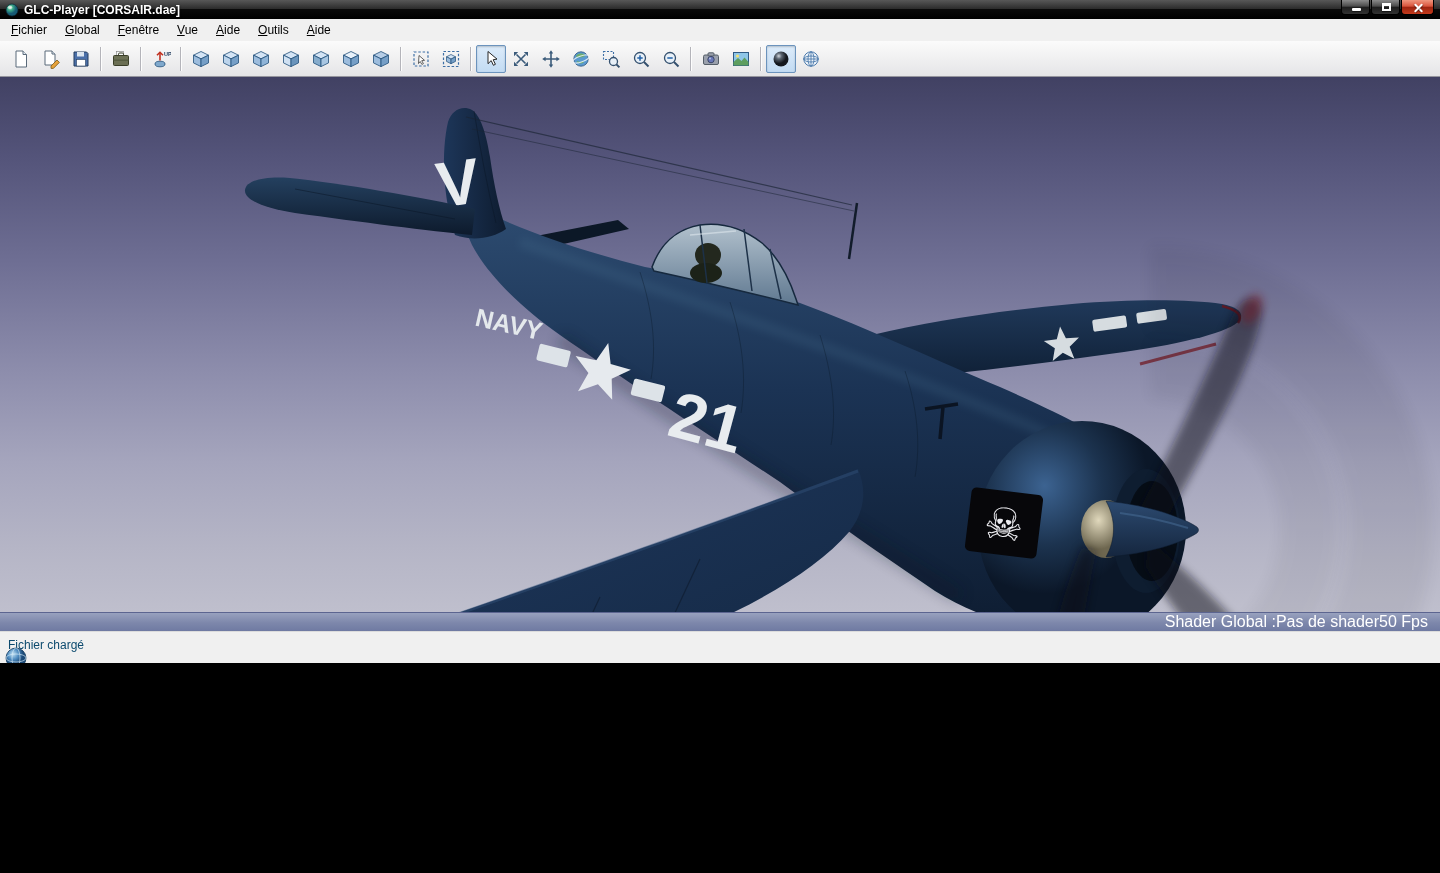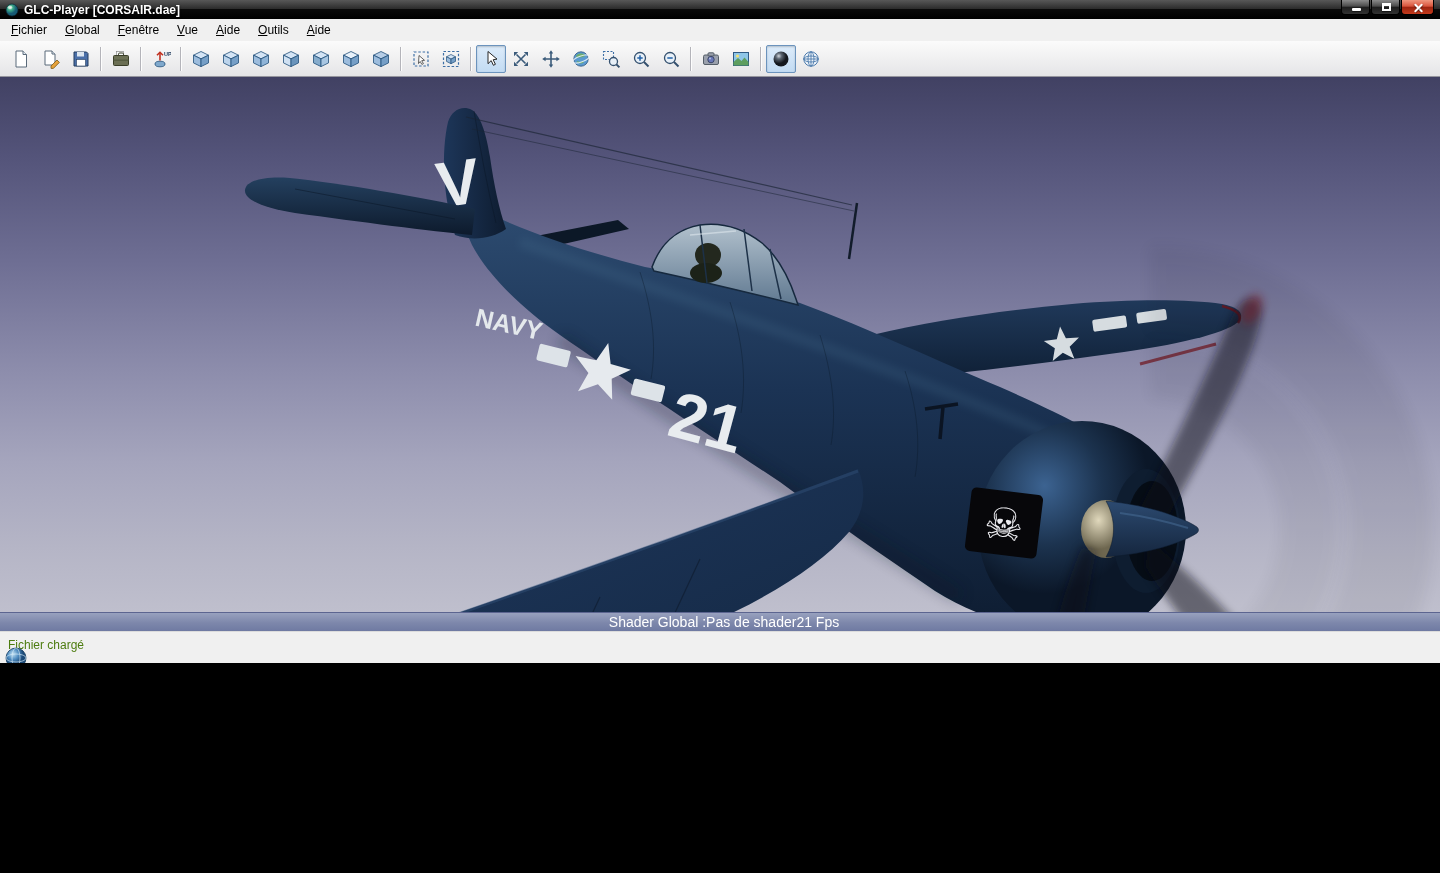--- a/index.html
+++ b/index.html
@@ -60,27 +60,27 @@
     background:linear-gradient(180deg,#414163 0%,#54547a 15%,#6f6f94 35%,#8d8dac 55%,#a5a5bd 72%,#b5b5c6 88%,#bfbfcd 100%);
   }
   .viewport svg{position:absolute;left:0;top:0;}
   .mark{font-family:"Liberation Sans",sans-serif;font-weight:bold;}
   .skullmark{font-family:"DejaVu Sans",sans-serif;}
   .axis-label{font-family:"Liberation Sans",sans-serif;font-size:10px;font-weight:bold;}
   
   .statusbar{
     height:19px;flex:0 0 19px;border-top:1px solid #5c6590;
     background:linear-gradient(180deg,#98a1be 0%,#7d87ab 55%,#6f7aa2 100%);
-    color:#fff;font-size:14px;display:flex;align-items:center;justify-content:center;
+    color:#fff;font-size:16px;display:flex;align-items:center;justify-content:flex-end;
     padding:0 12px 0 20px;
   }
   
   .footer{
     height:32px;flex:0 0 32px;background:#f0f0f0;border-top:1px solid #dcdcdc;
-    position:relative;overflow:hidden;font-size:12px;color:#4d7c0f;padding:6px 8px;
+    position:relative;overflow:hidden;font-size:12px;color:#0c4a6e;padding:6px 8px;
   }
   .footer-globe{position:absolute;left:4px;bottom:-10px;}
 </style>
 </head>
 <body>
 
 <div class="window">
 
   <div class="titlebar">
     <span class="app-icon">
@@ -484,21 +484,21 @@
         <path d="M1398,700 L1421,707" stroke="#33aa33" stroke-width="1.6"></path>
         <text class="axis-label" x="1392" y="665" fill="#cc3333">Z</text>
         <text class="axis-label" x="1371" y="722" fill="#cc3333">X</text>
         <text class="axis-label" x="1425" y="712" fill="#33aa33">Y</text>
       </g>
     </svg>
   </div>
 
   <div class="statusbar">
     <span>Shader Global :Pas de shader</span>
-    <span>21 Fps</span>
+    <span>50 Fps</span>
   </div>
 
   <div class="footer">
     <span>Fichier chargé</span>
     <span class="footer-globe">
       <svg width="24" height="24" viewBox="0 0 24 24">
         <defs>
             <radialGradient id="g-foot" cx="35%" cy="30%">
               <stop offset="0%" stop-color="#bfe0f2"></stop>
               <stop offset="55%" stop-color="#4f8cc0"></stop>

